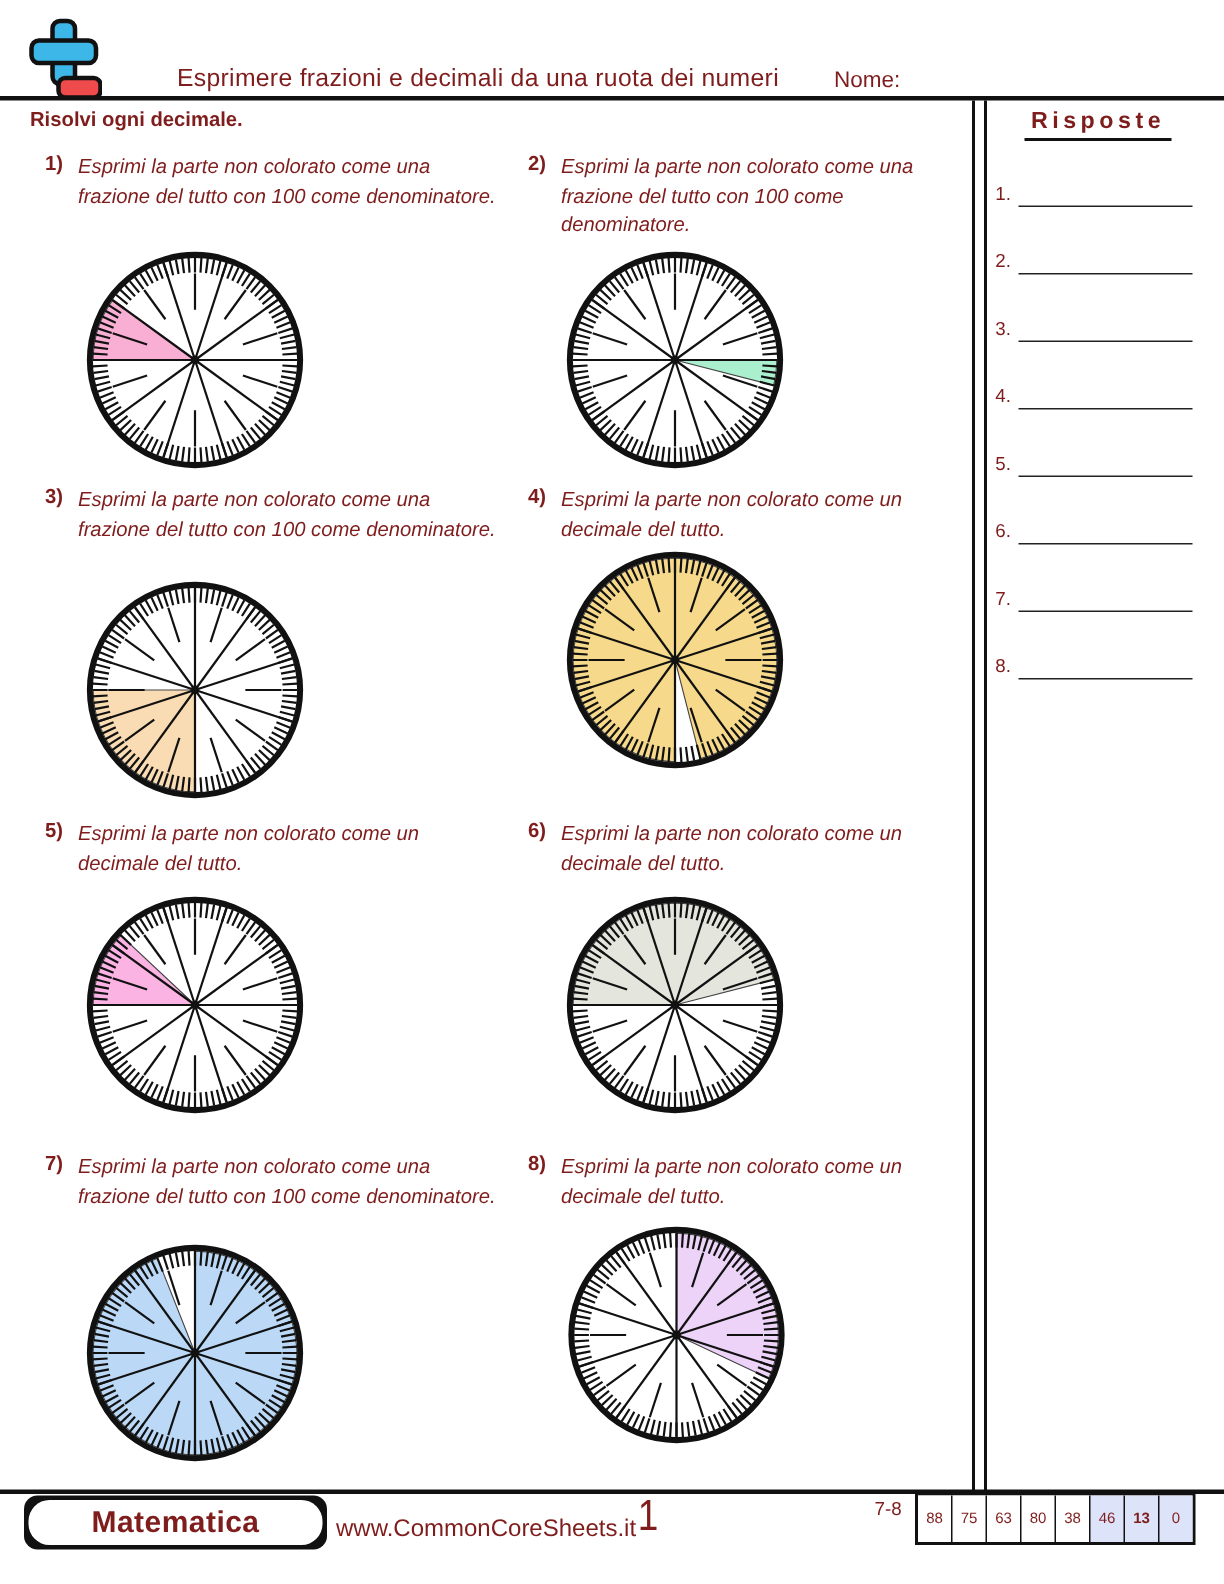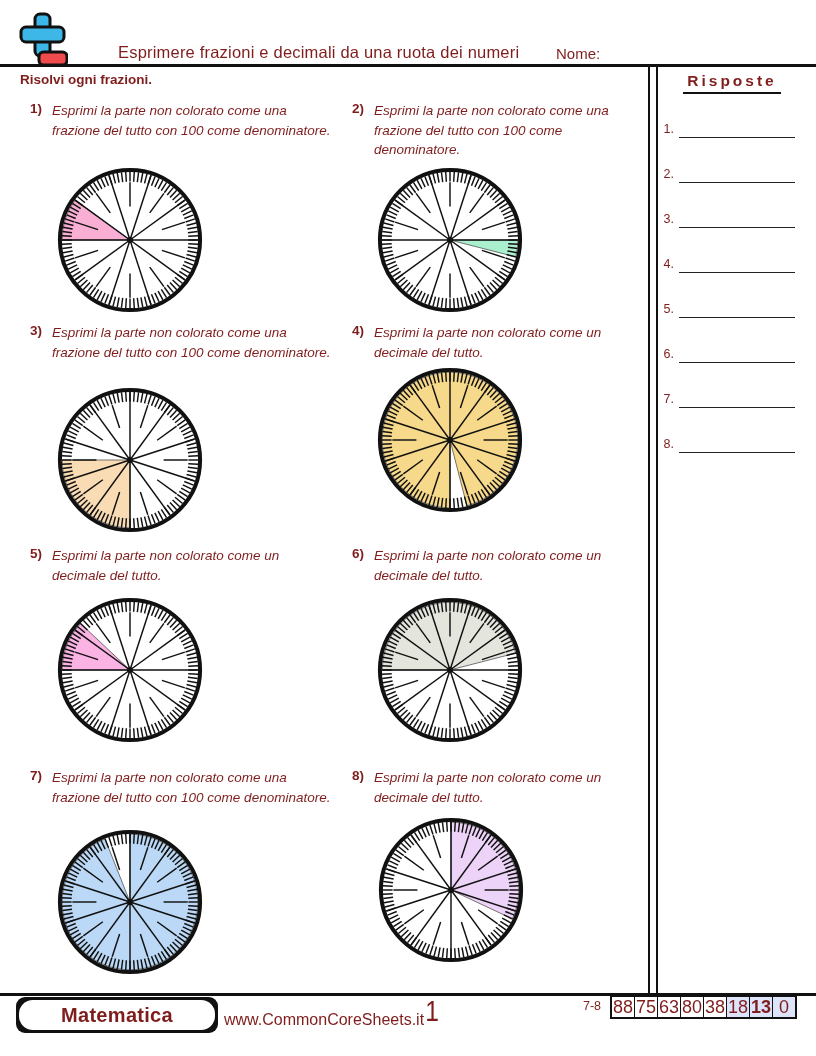--- a/index.html
+++ b/index.html
@@ -31,21 +31,21 @@
   #ftr-rule{left:0;top:993px;width:816px;height:3px;background:#111;}
   #brand-box{left:16px;top:997px;width:202px;height:36px;background:#111;border-radius:9px;}
   #brand-pill{position:absolute;left:3px;top:3px;right:3px;bottom:3px;background:#fff;
     border-radius:14px;display:flex;align-items:center;justify-content:center;}
   #brand-text{font-weight:bold;font-size:20px;letter-spacing:.3px;}
   #website{left:224px;top:1011px;font-size:16px;}
   #page-number{left:380px;top:995px;width:104px;text-align:center;font-size:29px;
     transform:scaleX(.85);}
   #score-label{left:583px;top:999px;font-size:12.5px;}
   #score-table{left:610px;top:995px;display:flex;border:2px solid #111;}
-  .score-cell{width:22px;height:20px;border-left:1.5px solid #111;font-size:18px;
+  .score-cell{width:22px;height:31px;border-left:1.5px solid #111;font-size:10px;
     display:flex;align-items:center;justify-content:center;background:#fff;}
   .score-cell:first-child{border-left:none;}
 </style>
 </head>
 <body>
 
 <div id="page">
 
   <div class="abs" style="left:16px;top:12px;width:52px;height:56px;">
     <svg width="52" height="56" viewBox="0 0 52 56">
@@ -55,21 +55,21 @@
         <rect id="plus-c" x="21" y="17" width="11" height="11" fill="#3DB7E8"></rect>
       </g>
       <g>
         <rect id="minus-r" x="23" y="40" width="28" height="13" rx="4.5" stroke="#111" stroke-width="3" fill="#F04B4C"></rect>
       </g>
     </svg>
   </div>
   <div class="abs" id="title">Esprimere frazioni e decimali da una ruota dei numeri</div>
   <div class="abs" id="name-label">Nome:</div>
   <div class="abs" id="hdr-rule"></div>
-  <div class="abs" id="instruction">Risolvi ogni frazioni.</div>
+  <div class="abs" id="instruction">Risolvi ogni decimale.</div>
 
   <div class="abs" id="answers-rule"></div>
   <div class="abs" id="answers-title-wrap">
     <span id="answers-title">Risposte</span>
   </div>
 
   <div class="abs ans-num" style="left:656px;top:122px;">1.</div>
   <div class="abs ans-line" style="left:679px;top:137px;"></div>
   <div class="abs ans-num" style="left:656px;top:167px;">2.</div>
   <div class="abs ans-line" style="left:679px;top:182px;"></div>
@@ -1118,18 +1118,18 @@
   </div>
   <div class="abs" id="website">www.CommonCoreSheets.it</div>
   <div class="abs" id="page-number">1</div>
   <div class="abs" id="score-label">7-8</div>
   <div class="abs" id="score-table">
     <div class="score-cell">88</div>
     <div class="score-cell">75</div>
     <div class="score-cell">63</div>
     <div class="score-cell">80</div>
     <div class="score-cell">38</div>
-    <div class="score-cell" style="background: rgb(221, 227, 248);">18</div>
+    <div class="score-cell" style="background: rgb(221, 227, 248);">46</div>
     <div class="score-cell" style="background: rgb(221, 227, 248); font-weight: bold;">13</div>
     <div class="score-cell" style="background: rgb(221, 227, 248);">0</div>
   </div>
 
 </div>
 
 </body></html>

